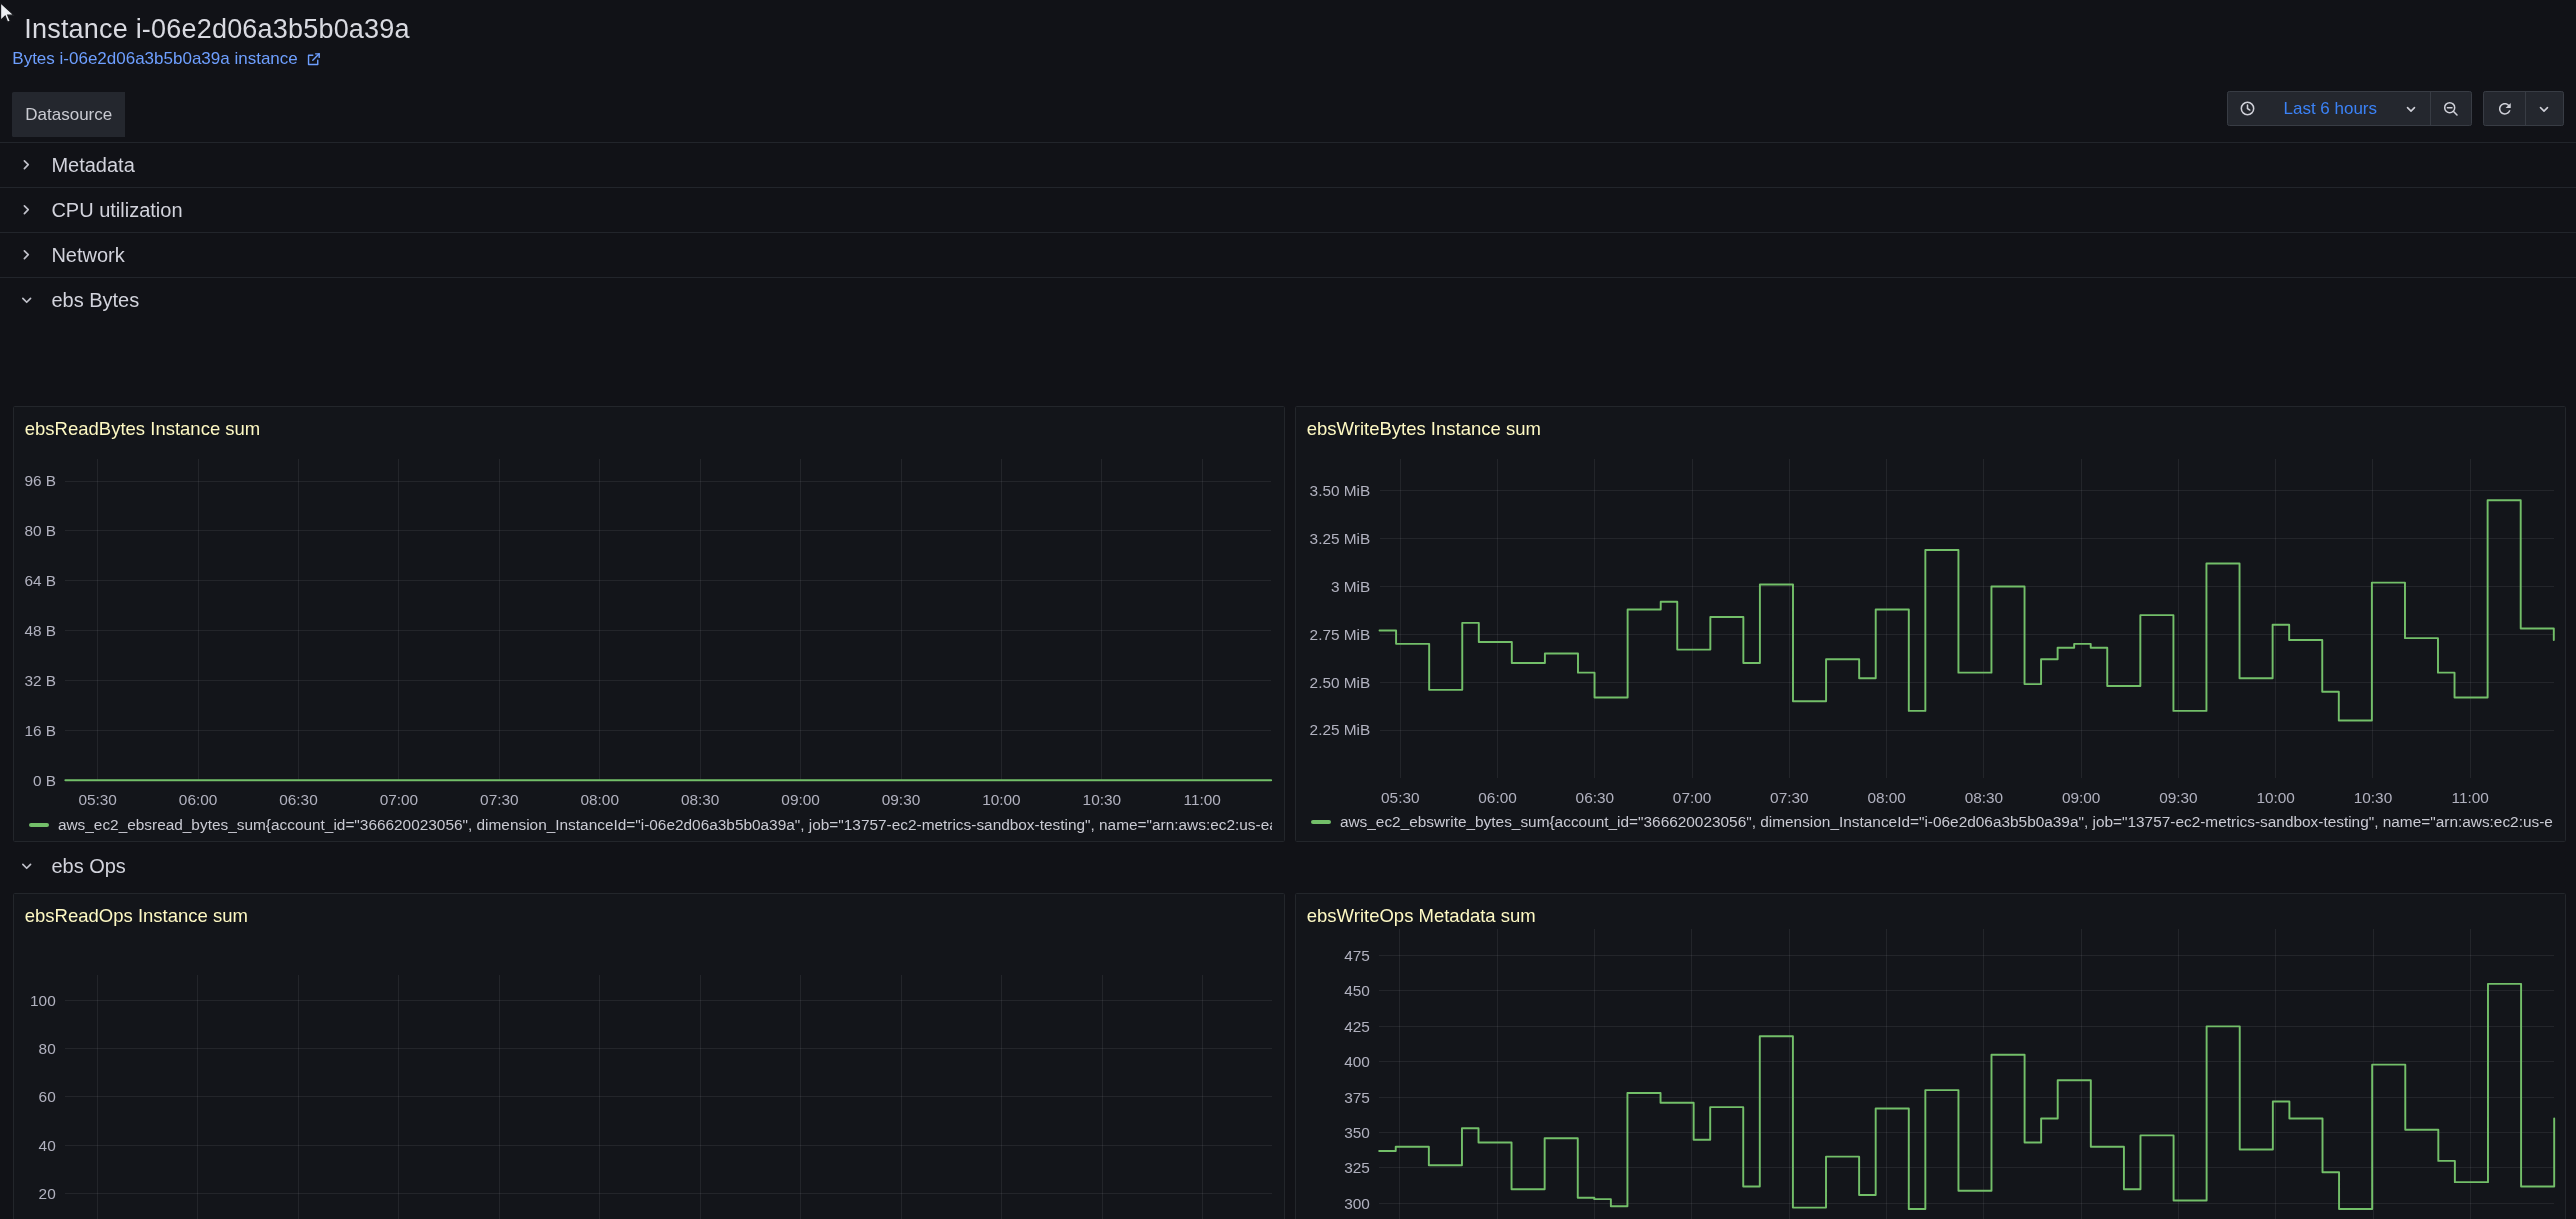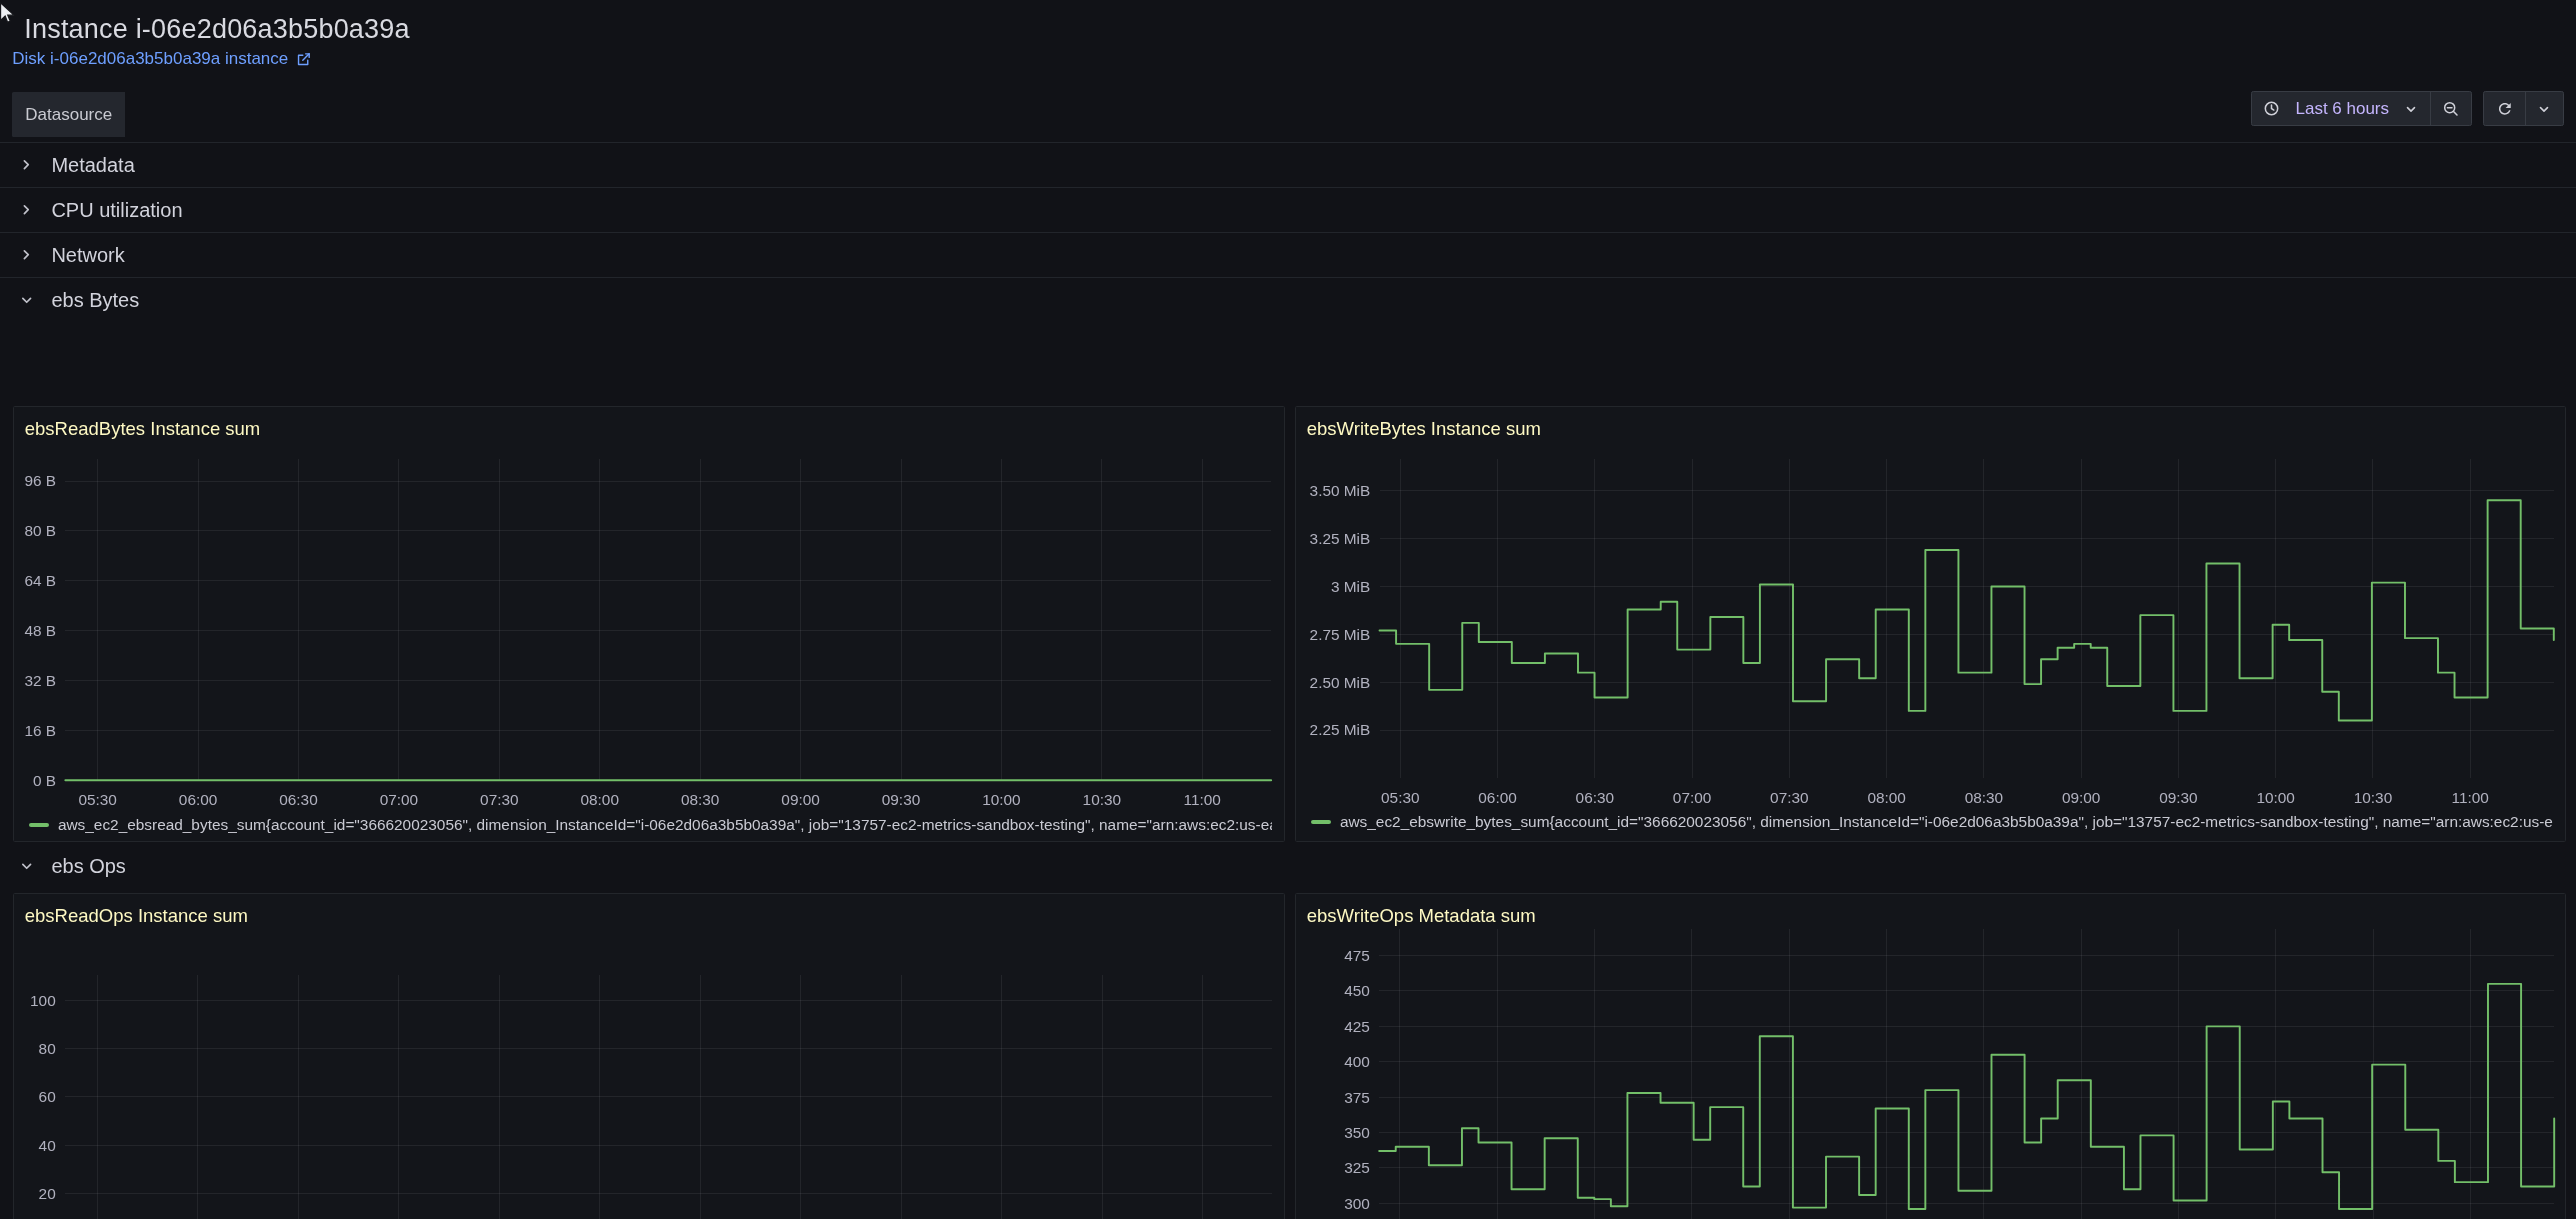--- a/index.html
+++ b/index.html
@@ -14,21 +14,21 @@
   .instance-link svg{stroke:#6e9fff}
 
   
   .ds-row{position:absolute;left:12.3px;top:92px;height:45px;display:flex}
   .ds-label{background:#24272e;border-radius:1.5px 0 0 1.5px;display:flex;align-items:center;padding:0 13px;font-size:17px;color:#c9cad1}
   .ds-select{display:flex;align-items:center;gap:14px;padding:0 11.5px;border:0.8px solid #2c2f36;border-radius:0 1.5px 1.5px 0;background:#101116;font-size:17px;color:#d3d4db;cursor:pointer}
 
   
   .toolbar{position:absolute;top:91px;right:12.3px;height:35px;display:flex;gap:10.8px}
   .btn-group{display:flex;align-items:stretch;border:0.8px solid #383c44;border-radius:2.3px;background:#24272e;overflow:hidden}
-  .btn{display:flex;align-items:center;gap:15px;padding:0 11.5px;background:transparent;border:none;color:#c4b5fd;font-size:17px;font-weight:500;font-family:inherit;cursor:pointer}
+  .btn{display:flex;align-items:center;gap:27px;padding:0 11.5px;background:transparent;border:none;color:#3b82f6;font-size:17px;font-weight:500;font-family:inherit;cursor:pointer}
   .btn svg{stroke:#cfd0d8}
   .seg{border-left:0.8px solid #383c44}
 
   
   .sections{position:absolute;left:0;right:0;top:142px;border-top:0.8px solid #22252b}
   .sec-row{height:44px;border-bottom:0.8px solid #22252b;display:flex;align-items:center;gap:17px;padding-left:19px;cursor:pointer}
   .sec-row.expanded{height:45px;border-bottom:none}
   .sec-label{font-size:20px;font-weight:500;color:#d2d3dc}
   .chev{stroke:#c0c1ca}
   .sec-header-ops{position:absolute;left:0;top:840px;height:53px;width:100%;display:flex;align-items:center;gap:17px;padding-left:19px;box-sizing:border-box;cursor:pointer}
@@ -52,21 +52,21 @@
 </head>
 <body>
 
 <svg class="cursor" width="23" height="26" viewBox="0 0 30 34">
   <polygon points="2,1 2,24 8,18.5 11.2,26.5 14.6,25 11.4,17.2 19.5,17.2" fill="#eceef2" stroke="#15161a" stroke-width="1.6"></polygon>
 </svg>
 
 <h1 class="page-title">Instance i-06e2d06a3b5b0a39a</h1>
 
 <a class="instance-link">
-  <span>Disk i-06e2d06a3b5b0a39a instance</span>
+  <span>Bytes i-06e2d06a3b5b0a39a instance</span>
   <svg width="17" height="17" viewBox="0 0 24 24" fill="none" stroke-width="2" stroke-linecap="round" stroke-linejoin="round">
     <path d="M15 4h5v5"></path>
       <path d="M20 4l-9 9"></path>
       <path d="M18 13v6H5V6h6"></path>
   </svg>
 </a>
 
 <div class="ds-row">
   <div class="ds-label">Datasource</div>
 </div>

